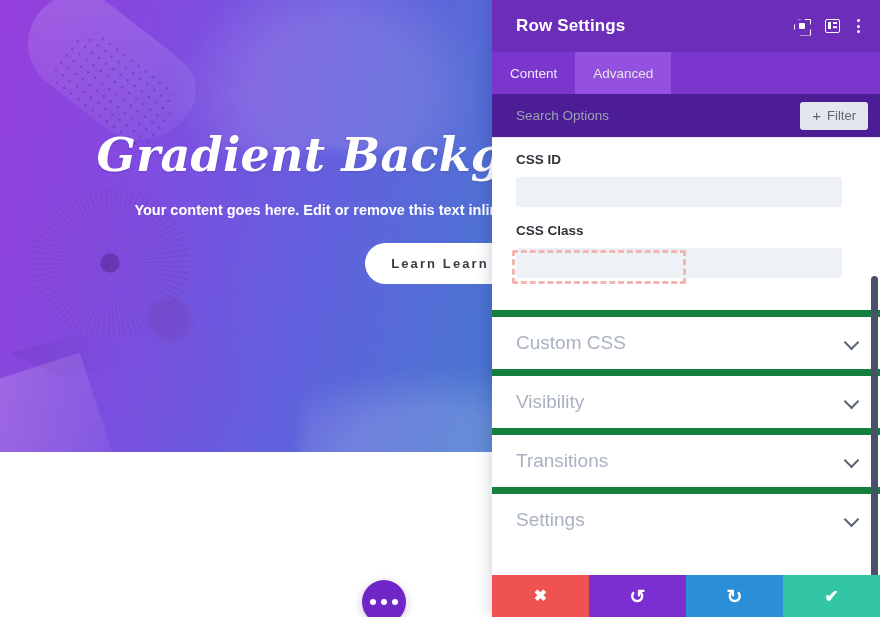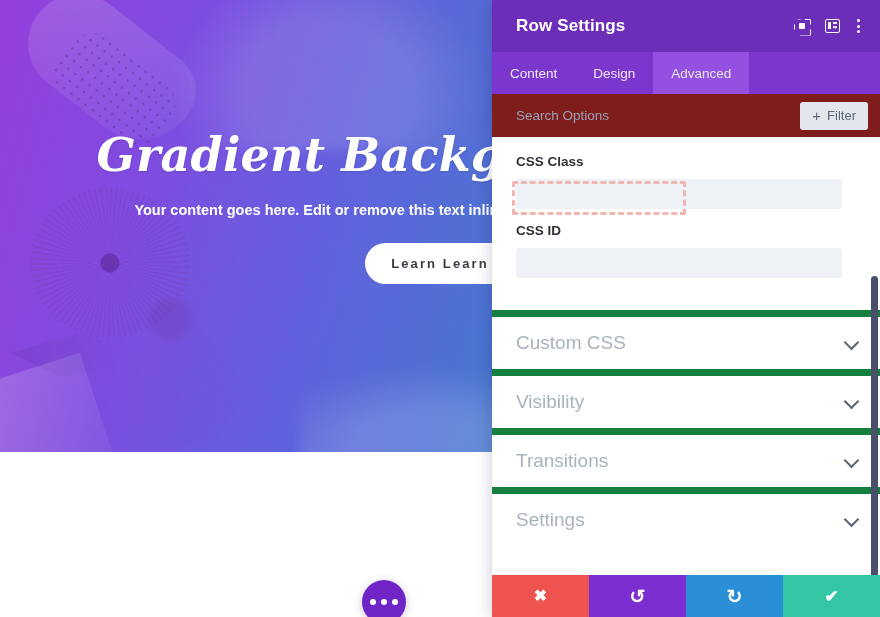--- a/index.html
+++ b/index.html
@@ -194,21 +194,21 @@
   .tabs { height: 42px; flex: 0 0 42px; background: #7b37cd; display: flex; }
   .tab {
     flex: 0 0 auto; padding: 0 18px;
     display: flex; align-items: center; justify-content: center;
     color: #f2e7ff; font-size: 13.5px; font-weight: 400; cursor: pointer;
   }
   .tab.active { background: #9450e0; color: #e5e5e5; }
 
   .searchbar {
     height: 44px; flex: 0 0 44px;
-    background: #7f1d1d;
+    background: #4c1d95;
     border-bottom: 1px solid #e7ebf0;
     display: flex; align-items: center;
     padding: 0 12px 0 24px;
   }
   .search-input {
     flex: 1 1 auto; border: none; background: transparent; outline: none;
     font-size: 13.5px; color: #8a94a6;
     font-family: "Liberation Sans", sans-serif;
   }
   .search-input::placeholder { color: #9aa3b2; }
@@ -347,45 +347,44 @@
               <i></i>
               <i></i>
               <i></i>
             </span>
         </span>
       </div>
     </div>
 
     <div class="tabs">
       <div class="tab">Content</div>
-      <div class="tab">Design</div>
       <div class="tab active">Advanced</div>
     </div>
 
     <div class="searchbar">
       <input class="search-input" type="text" placeholder="Search Options" style="">
       <button class="filter-btn">
         <span class="plus">+</span>
         <span>Filter</span>
       </button>
     </div>
 
     <div class="panel-body">
 
       <div class="section-open">
 
+        <div class="field">
+          <div class="field-label">CSS ID</div>
+          <input class="field-input" type="text" placeholder="" style="">
+        </div>
+
         <div class="field css-class">
           <div class="field-label">CSS Class</div>
           <input class="field-input" type="text" placeholder="" style="">
           <div class="hl-box"></div>
-        </div>
-
-        <div class="field">
-          <div class="field-label">CSS ID</div>
-          <input class="field-input" type="text" placeholder="" style="">
         </div>
       </div>
 
       <div style="height:32px"></div>
 
       <div class="sec-head collapsed">
         <span class="sec-title">Custom CSS</span>
         <span class="chev down"></span>
       </div>
 

